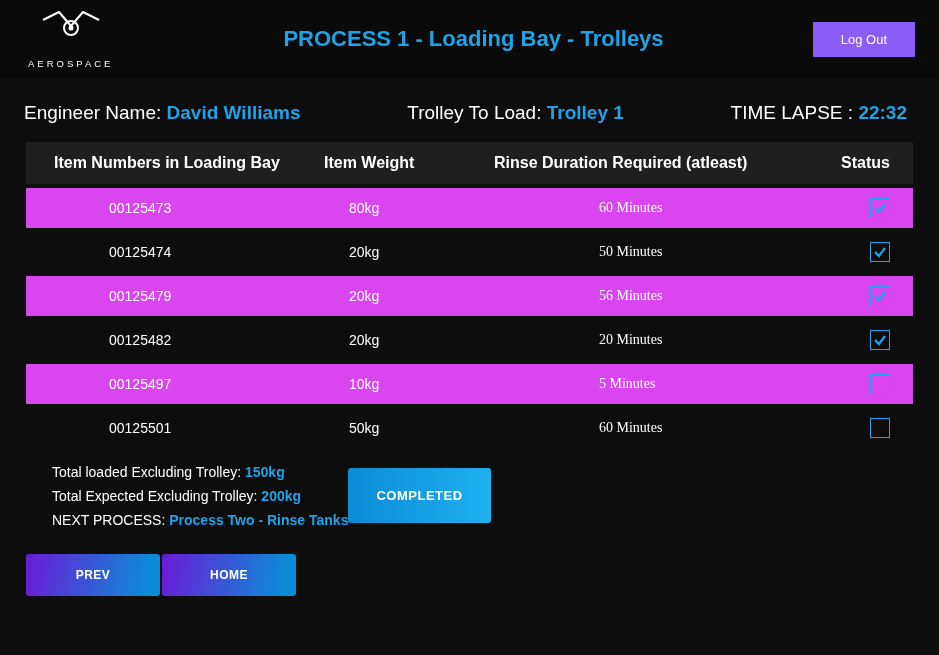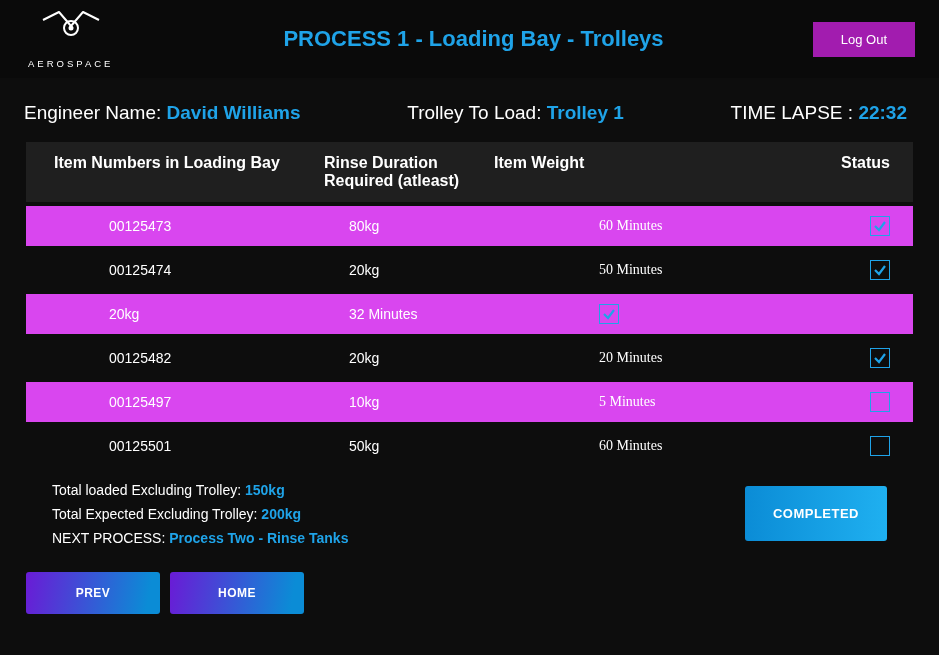--- a/index.html
+++ b/index.html
@@ -37,21 +37,21 @@
       position: absolute;
       left: 8px; right: 0;
       text-align: center;
       font-size: 22px;
       font-weight: 700;
       color: #1fa3e8;
       pointer-events: none;
     }
     .logout-btn {
       margin-left: auto;
-      background: #a21caf;
+      background: #8b5cf6;
       border: none;
       color: #fff;
       padding: 10px 28px;
       font-size: 13px;
       cursor: pointer;
     }
     .info-bar {
       display: flex;
       justify-content: space-between;
       align-items: center;
@@ -91,40 +91,39 @@
       border: 1px solid #1fa3e8;
       display: flex; align-items: center; justify-content: center;
       cursor: pointer;
     }
     .checkbox svg { display:none; }
     .checkbox.checked svg { display:block; }
     .summary {
       padding: 16px 52px 0 52px;
       font-size: 14px;
       display: flex;
-      justify-content: space-between;
       align-items: flex-start;
     }
     .summary-left > div { margin-bottom: 8px; }
     .summary .blue { color: #1fa3e8; font-weight: 600; }
     .completed-btn {
       background: linear-gradient(90deg, #0b8cd6, #1fb0f0);
       border: none;
       color: #fff;
       font-weight: 700;
       padding: 20px 28px;
       font-size: 13px;
       letter-spacing: 0.5px;
       cursor: pointer;
       border-radius: 3px;
       margin-top: 4px;
     }
     .bottom-buttons {
       display: flex;
-      gap: 10px;
+      gap: 2px;
       padding: 18px 26px;
     }
     .nav-btn {
       background: linear-gradient(100deg, #6a1bd6 0%, #0b8cd6 90%);
       border: none;
       color: #fff;
       font-weight: 700;
       font-size: 12px;
       width: 134px;
       height: 42px;
@@ -159,22 +158,22 @@
     <span class="label">Trolley To Load: </span><span class="value">Trolley 1</span>
   </div>
   <div>
     <span class="label">TIME LAPSE : </span><span class="value">22:32</span>
   </div>
 </div>
 
 <div class="table-wrap">
   <div class="table-header">
     <div>Item Numbers in Loading Bay</div>
+    <div>Item Weight</div>
     <div>Rinse Duration Required (atleast)</div>
-    <div>Item Weight</div>
     <div>Status</div>
   </div>
   <div id="table-body">
       <div class="table-row shade">
         <div>00125473</div>
         <div>80kg</div>
         <div>60 Minutes</div>
         <div>
           <span class="checkbox checked">
             <svg width="14" height="14" viewBox="0 0 14 14">
@@ -189,22 +188,23 @@
         <div>50 Minutes</div>
         <div>
           <span class="checkbox checked">
             <svg width="14" height="14" viewBox="0 0 14 14">
               <path d="M2 7 L6 11 L12 3" stroke="#1fa3e8" stroke-width="2.2" fill="none"></path>
             </svg>
           </span>
         </div>
       </div>
       <div class="table-row shade">
+        <div>00125479</div>
         <div>20kg</div>
-        <div>32 Minutes</div>
+        <div>56 Minutes</div>
         <div>
           <span class="checkbox checked">
             <svg width="14" height="14" viewBox="0 0 14 14">
               <path d="M2 7 L6 11 L12 3" stroke="#1fa3e8" stroke-width="2.2" fill="none"></path>
             </svg>
           </span>
         </div>
       </div>
       <div class="table-row">
         <div>00125482</div>

